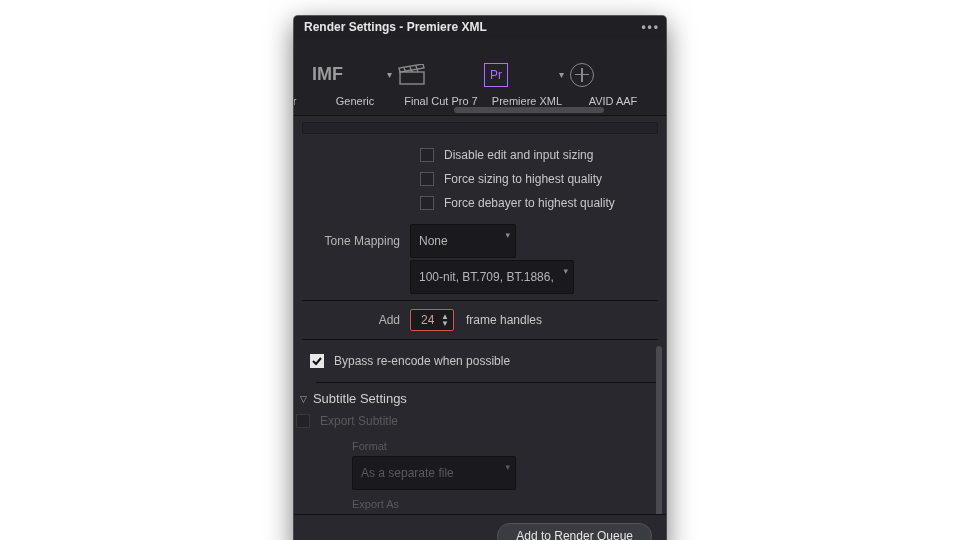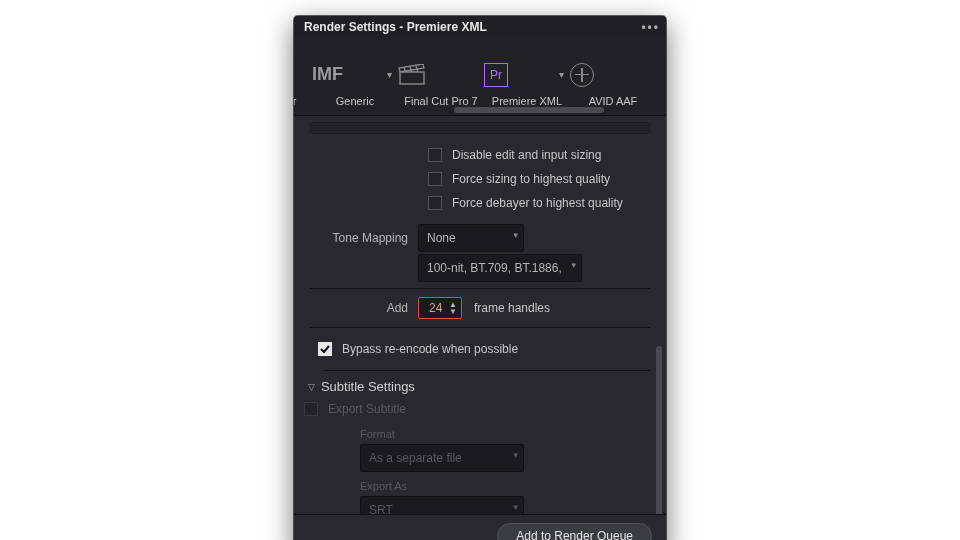--- a/index.html
+++ b/index.html
@@ -62,37 +62,37 @@
     border: 1px solid transparent;
   }
   .hscroll {
     position: absolute; bottom: 2px; left: 160px; width: 150px; height: 6px;
     background: #4a4a50; border-radius: 3px;
   }
   .content {
     flex: 1;
     overflow: hidden;
     position: relative;
-    padding: 0 16px;
+    padding: 0 8px;
   }
   .sectiondiv { height:1px; background:#111; margin: 6px 0; }
   .sep-bar { height: 12px; background:#222228; border-radius:2px; border:1px solid #1a1a1f; margin: 6px 0 10px 0; }
   .row { display:flex; align-items:center; min-height:22px; margin: 2px 0; }
   .rlabel { width: 108px; text-align:right; padding-right:10px; color:#b6b6b6; font-size:12px; }
   .chk {
     width:14px; height:14px; border:1px solid #555; background:#222228;
     margin-right: 10px; flex-shrink:0; display:flex;align-items:center;justify-content:center;
   }
   .chk.on { background:#e8e8e8; border-color:#e8e8e8; }
   .chk.on svg { display:block; }
   .chk svg { display:none; }
   .indent-chk { margin-left: 118px; }
   select.dd, .dd {
     background:#19191e; border:1px solid #111; color:#b6b6b6;
-    height:28px; font-size:12px; padding: 0 20px 0 8px;
+    height:34px; font-size:12px; padding: 0 20px 0 8px;
     appearance:none; position:relative;
     border-radius:2px;
   }
   .ddwrap { position:relative; display:inline-block; }
   .ddwrap .caret { position:absolute; right:6px; top:6px; color:#888; pointer-events:none; font-size:9px; }
   .dd-sm { width: 106px; }
   .dd-md { width: 164px; }
   .spin {
     width: 44px; height:22px;
     border:1px solid #d35642; color:#d9a390; background:#19191e;

